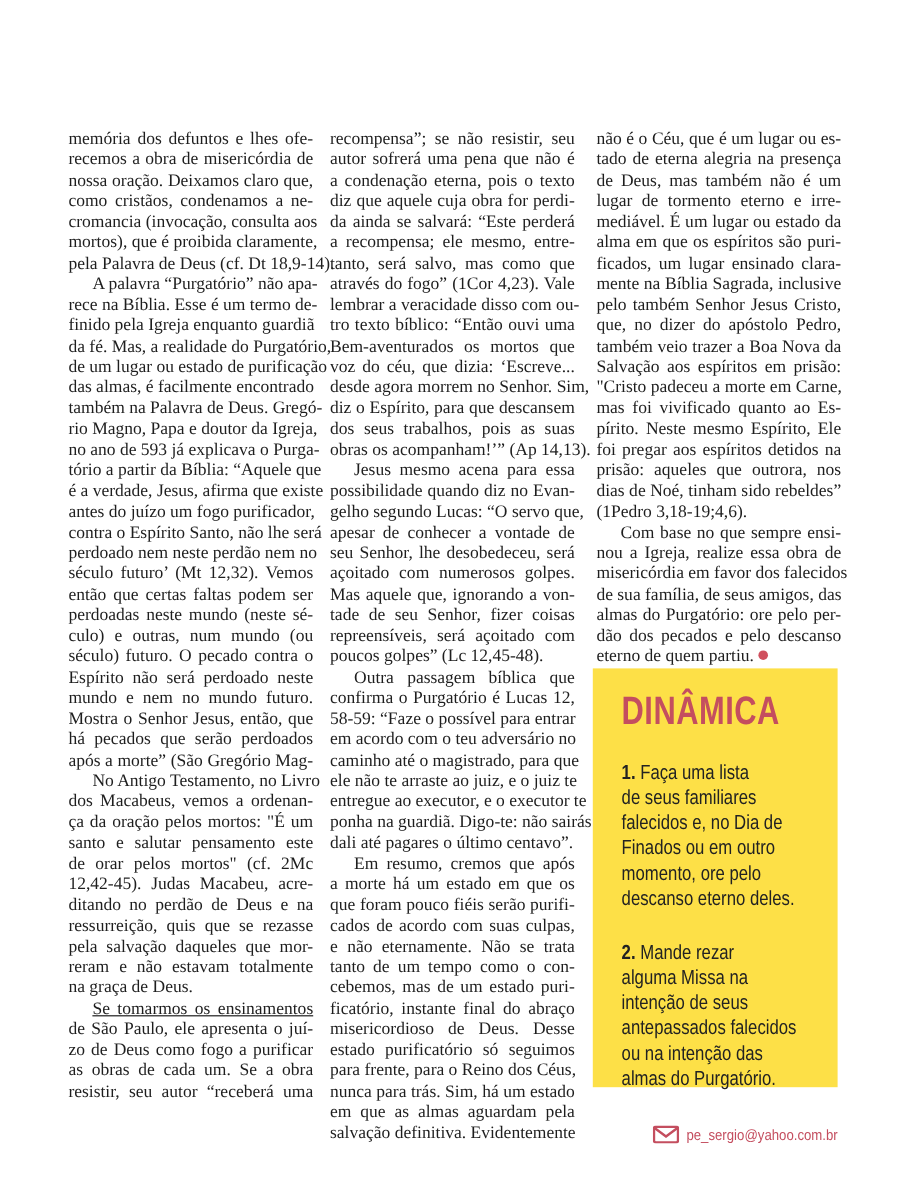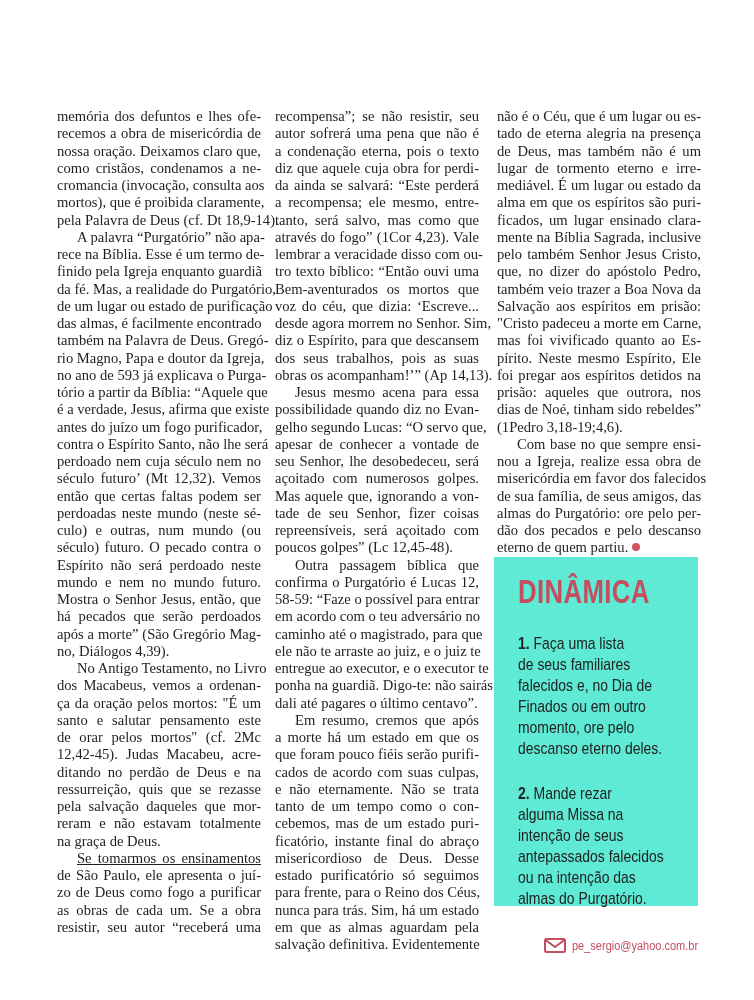--- a/index.html
+++ b/index.html
@@ -18,21 +18,21 @@
     .col .line.last { text-align-last: left; }
     #col1 { left: 57px; }
     #col2 { left: 275px; }
     #col3 { left: 497px; }
     .end-dot {
       display: inline-block; width: 8px; height: 8px; border-radius: 50%;
       background: #d0505e; margin-left: 4px; vertical-align: 1px;
     }
     #dynamics-box {
       position: absolute; left: 494px; top: 557px; width: 204px; height: 349px;
-      background: #5eead4;
+      background: #fde047;
     }
     #dynamics-title {
       position: absolute; left: 24px; top: 16px;
       font-family: "Liberation Sans", sans-serif; font-weight: bold;
       font-size: 33px; letter-spacing: 0.5px; color: #c44e5f;
       transform: scaleX(0.78); transform-origin: left top;
     }
     .dyn-item {
       position: absolute; left: 24px; width: 200px;
       font-family: "Liberation Sans", sans-serif; font-size: 17px; line-height: 21px;
@@ -70,32 +70,31 @@
       <span class="line">da fé. Mas, a realidade do Purgatório,</span>
       <span class="line">de um lugar ou estado de purificação</span>
       <span class="line">das almas, é facilmente encontrado</span>
       <span class="line">também na Palavra de Deus. Gregó-</span>
       <span class="line">rio Magno, Papa e doutor da Igreja,</span>
       <span class="line">no ano de 593 já explicava o Purga-</span>
       <span class="line">tório a partir da Bíblia: “Aquele que</span>
       <span class="line">é a verdade, Jesus, afirma que existe</span>
       <span class="line">antes do juízo um fogo purificador,</span>
       <span class="line">contra o Espírito Santo, não lhe será</span>
-      <span class="line">perdoado nem cuja século nem no</span>
+      <span class="line">perdoado nem neste perdão nem no</span>
       <span class="line">século futuro’ (Mt 12,32). Vemos</span>
       <span class="line">então que certas faltas podem ser</span>
       <span class="line">perdoadas neste mundo (neste sé-</span>
       <span class="line">culo) e outras, num mundo (ou</span>
       <span class="line">século) futuro. O pecado contra o</span>
       <span class="line">Espírito não será perdoado neste</span>
       <span class="line">mundo e nem no mundo futuro.</span>
       <span class="line">Mostra o Senhor Jesus, então, que</span>
       <span class="line">há pecados que serão perdoados</span>
       <span class="line">após a morte” (São Gregório Mag-</span>
-      <span class="line last">no, Diálogos 4,39).</span>
     </p>
     <p>
       <span class="line" style="padding-left: 20px;">No Antigo Testamento, no Livro</span>
       <span class="line">dos Macabeus, vemos a ordenan-</span>
       <span class="line">ça da oração pelos mortos: "É um</span>
       <span class="line">santo e salutar pensamento este</span>
       <span class="line">de orar pelos mortos" (cf. 2Mc</span>
       <span class="line">12,42-45). Judas Macabeu, acre-</span>
       <span class="line">ditando no perdão de Deus e na</span>
       <span class="line">ressurreição, quis que se rezasse</span>

